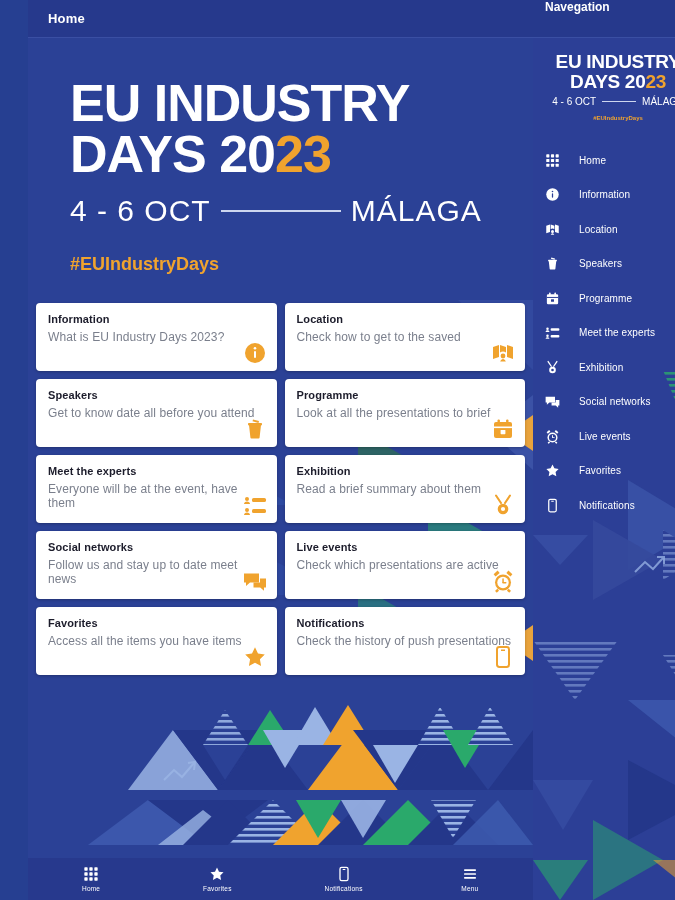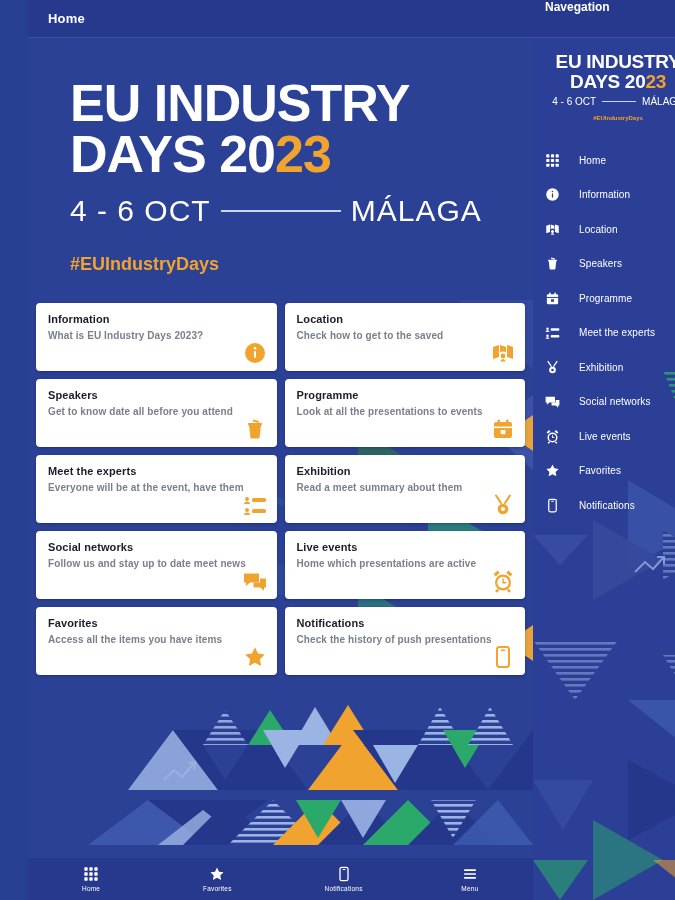--- a/index.html
+++ b/index.html
@@ -63,21 +63,21 @@
     border-radius: 4px;
     height: 68px;
     padding: 10px 12px;
     box-shadow: 0 1px 3px rgba(0,0,0,.25);
     overflow: hidden;
   }
   .card .card-title {
     color: #1c1c2b; font-size: 11px; font-weight: bold; letter-spacing: .1px;
   }
   .card .card-desc {
-    margin-top: 5px; color: #7a7f8c; font-size: 10px; letter-spacing: .1px; font-weight: bold;
+    margin-top: 5px; color: #7a7f8c; font-size: 12px; letter-spacing: .1px;
   }
   .card .card-icon {
     position: absolute; right: 10px; bottom: 6px;
     width: 26px; height: 26px;
     color: #f0a32e;
     display: flex; align-items: flex-end; justify-content: flex-end;
   }
   .card .card-icon svg { width: 24px; height: 24px; display: block; }
 
   
@@ -266,21 +266,21 @@
           <svg viewBox="0 0 24 24" fill="currentColor">
               <path d="M6 8h12l-1.4 12.5a1 1 0 0 1-1 .9H8.4a1 1 0 0 1-1-.9L6 8z"></path>
               <rect x="5" y="6" width="14" height="2.4" rx=".8"></rect>
               <path d="M10 2.5l6 1.6-.5 1.8-6-1.6z"></path>
             </svg>
         </div>
       </div>
 
       <div class="card">
         <div class="card-title">Programme</div>
-        <div class="card-desc">Look at all the presentations to events</div>
+        <div class="card-desc">Look at all the presentations to brief</div>
         <div class="card-icon">
           <svg viewBox="0 0 24 24" fill="currentColor">
               <rect x="3" y="5" width="18" height="16" rx="2"></rect>
               <rect x="6.5" y="2.5" width="2.4" height="4.5" rx="1"></rect>
               <rect x="15.1" y="2.5" width="2.4" height="4.5" rx="1"></rect>
               <rect x="3" y="9.5" width="18" height="1.6" fill="#fff"></rect>
               <rect x="9.6" y="13" width="4.8" height="4.2" fill="#fff" rx=".6"></rect>
             </svg>
         </div>
       </div>
@@ -295,21 +295,21 @@
               <rect x="9" y="5" width="14" height="4" rx="1.6"></rect>
               <circle cx="4" cy="17" r="2"></circle>
               <path d="M1 22c0-1.7 1.3-2.6 3-2.6S7 20.3 7 22H1z"></path>
               <rect x="9" y="16" width="14" height="4" rx="1.6"></rect>
             </svg>
         </div>
       </div>
 
       <div class="card">
         <div class="card-title">Exhibition</div>
-        <div class="card-desc">Read a meet summary about them</div>
+        <div class="card-desc">Read a brief summary about them</div>
         <div class="card-icon">
           <svg viewBox="0 0 24 24" fill="none" stroke="currentColor" stroke-width="2.1" stroke-linecap="round">
               <path d="M5 2.5l5 7.5M19 2.5l-5 7.5"></path>
               <circle cx="12" cy="16" r="5.3" fill="currentColor" stroke="none"></circle>
               <circle cx="12" cy="16" r="2.1" fill="#fff" stroke="none"></circle>
             </svg>
         </div>
       </div>
 
       <div class="card">
@@ -318,21 +318,21 @@
         <div class="card-icon">
           <svg viewBox="0 0 24 24" fill="currentColor">
               <path d="M1 4.5h15v9H7l-4 3.5v-3.5H1z"></path>
               <path d="M23 9.5v9h-2v3.3l-3.8-3.3H10.5v-5h6.5v-4H23z"></path>
             </svg>
         </div>
       </div>
 
       <div class="card">
         <div class="card-title">Live events</div>
-        <div class="card-desc">Home which presentations are active</div>
+        <div class="card-desc">Check which presentations are active</div>
         <div class="card-icon">
           <svg viewBox="0 0 24 24" fill="currentColor">
               <circle cx="12" cy="13.5" r="8"></circle>
               <circle cx="12" cy="13.5" r="5.7" fill="#fff"></circle>
               <rect x="11.3" y="9.3" width="1.5" height="4.8" rx=".7"></rect>
               <rect x="11.3" y="13" width="4.2" height="1.5" rx=".7"></rect>
               <path d="M2.6 5.2L6.6 1.6l2 2.3-4 3.6z"></path>
               <path d="M21.4 5.2L17.4 1.6l-2 2.3 4 3.6z"></path>
               <rect x="4.4" y="20.4" width="3.4" height="2.6" rx="1" transform="rotate(-35 6.1 21.7)"></rect>
               <rect x="16.2" y="20.4" width="3.4" height="2.6" rx="1" transform="rotate(35 17.9 21.7)"></rect>

